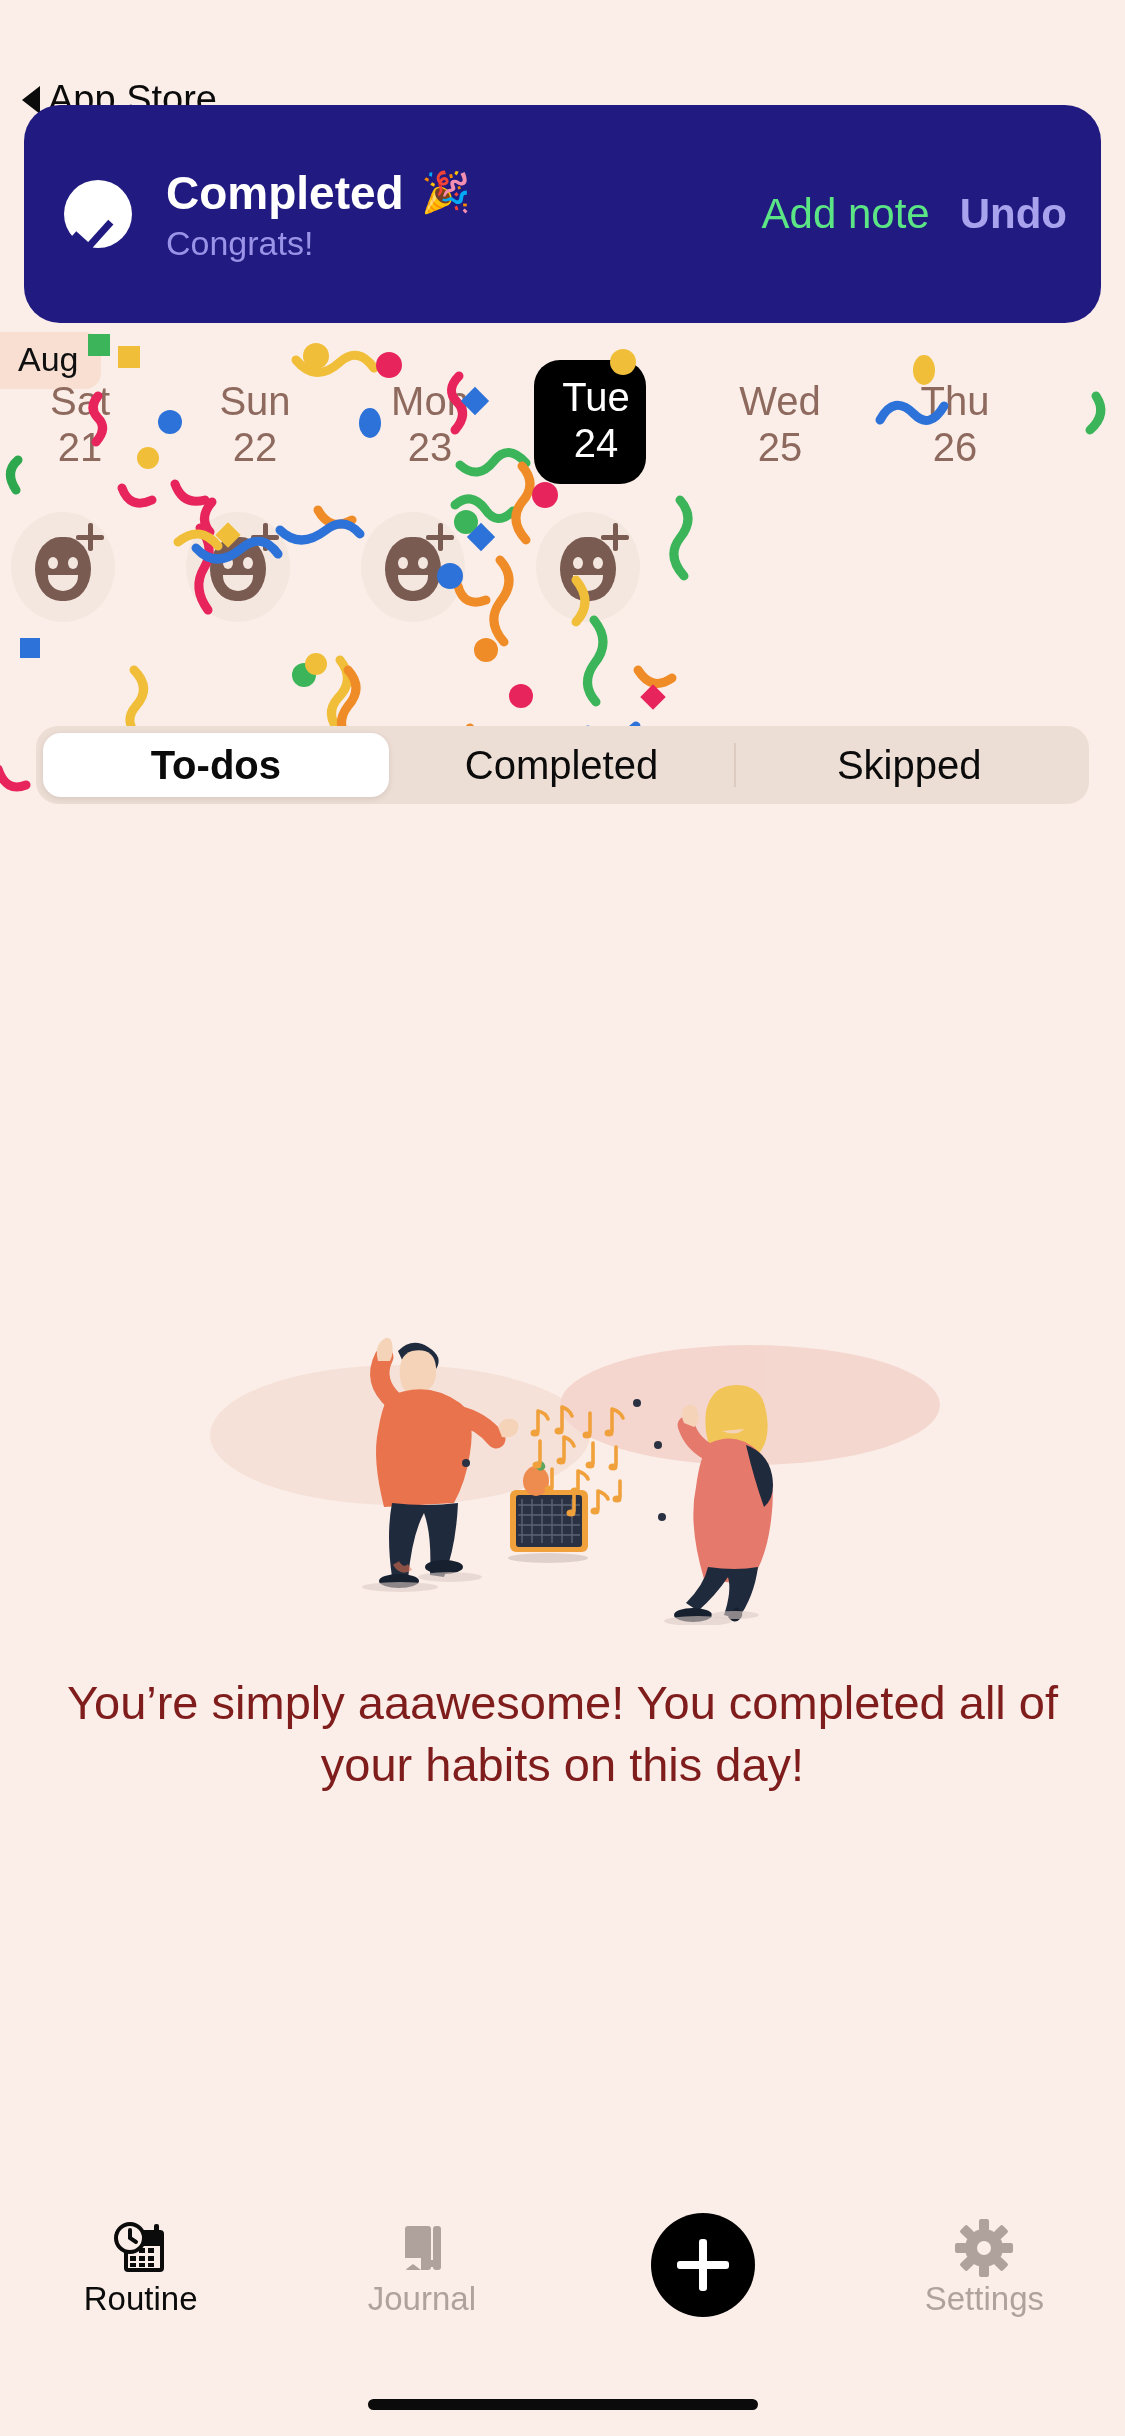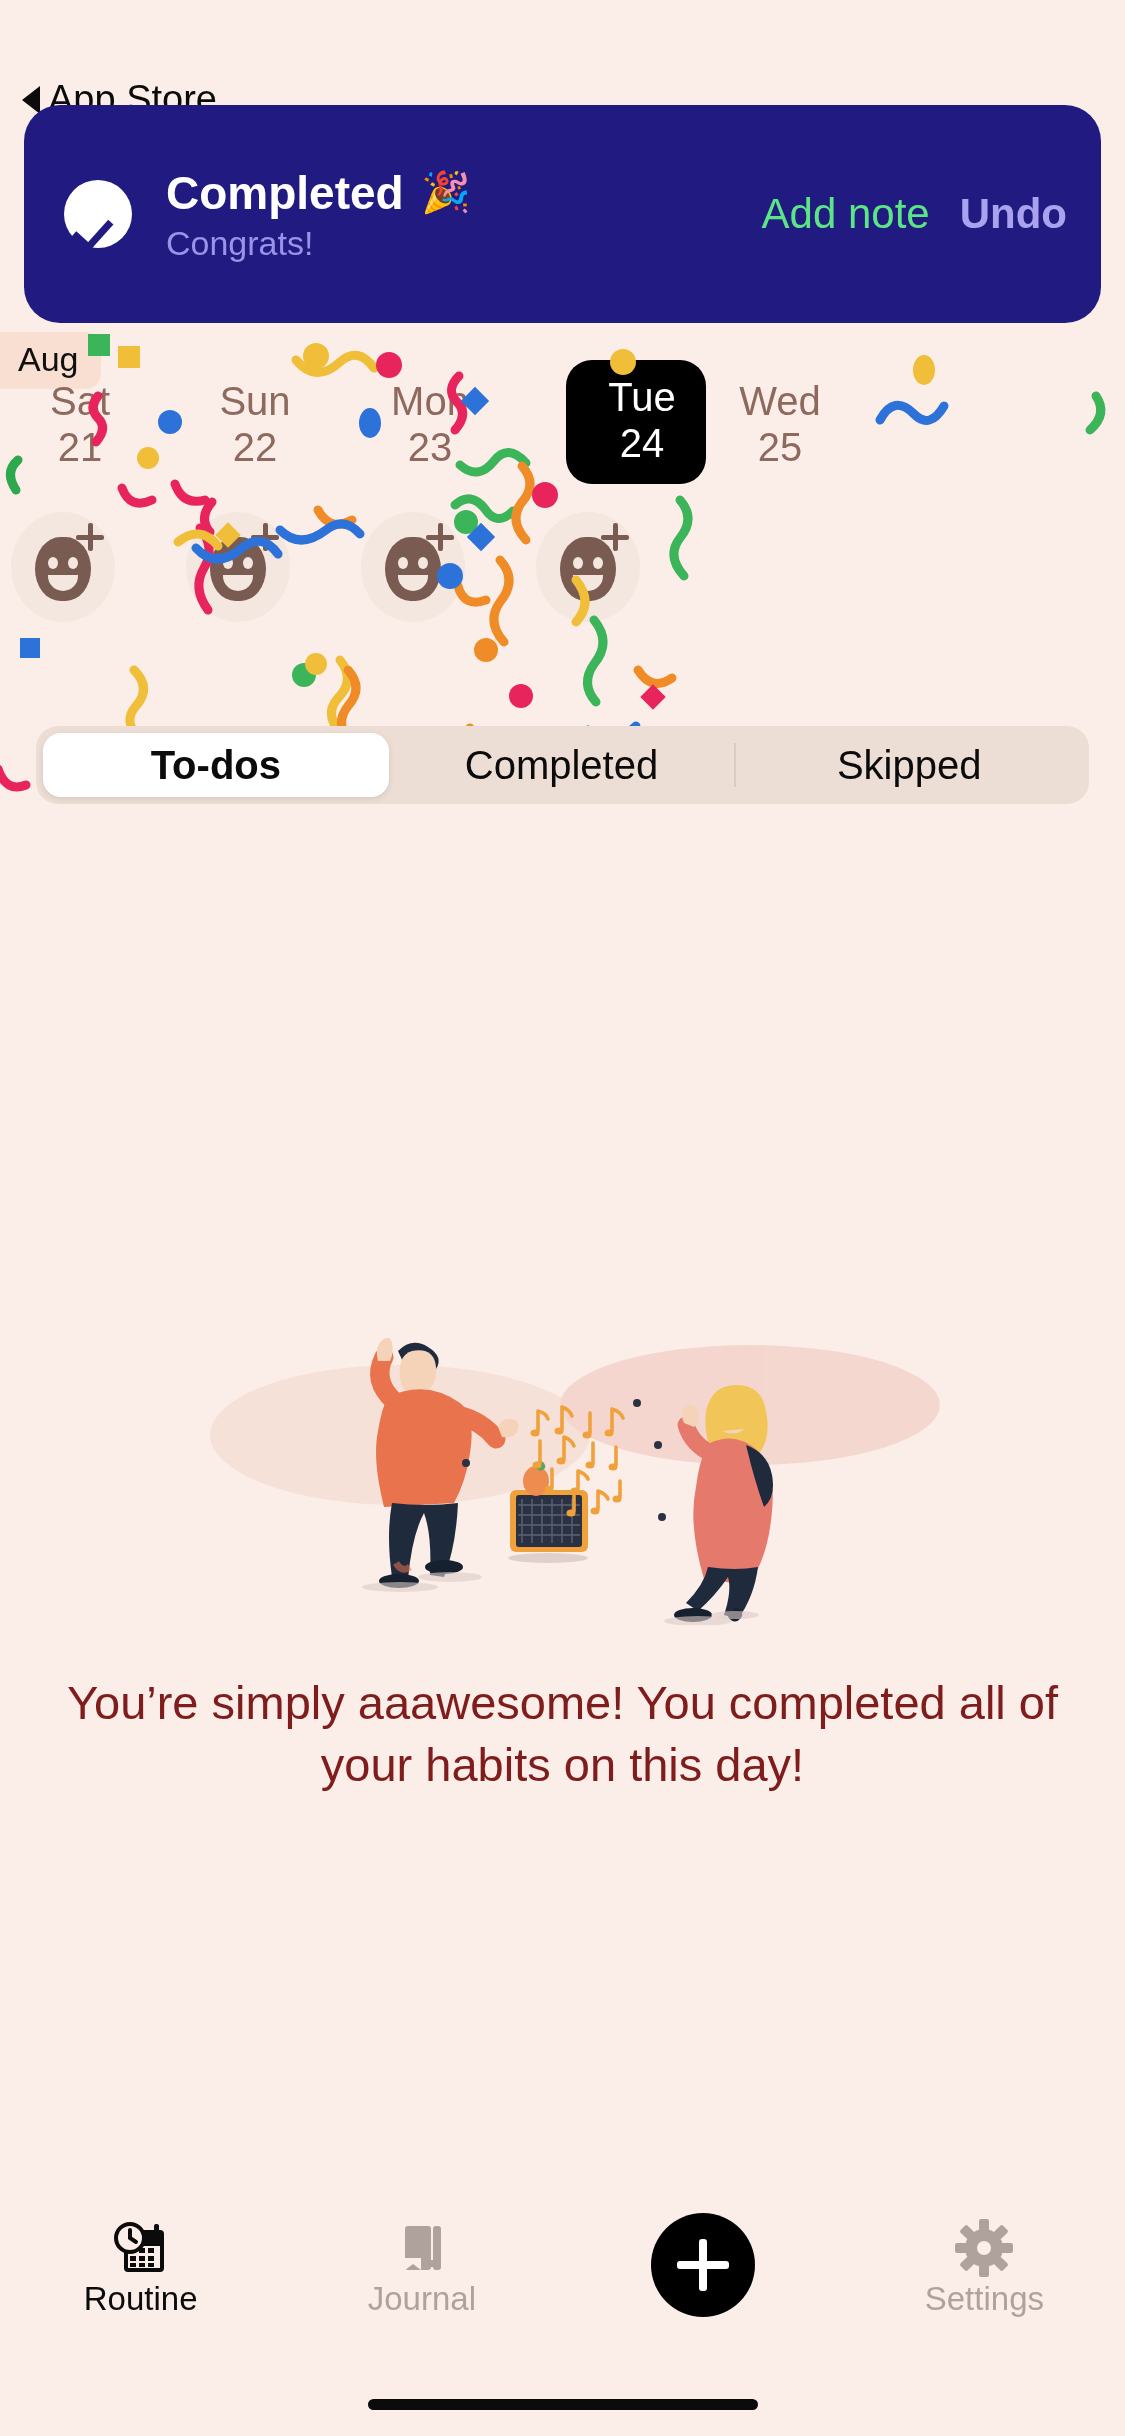--- a/index.html
+++ b/index.html
@@ -159,27 +159,31 @@
         <div class="dnum">21</div>
       </div>
       <div class="day" style="left: 193px; width: 124px;">
         <div class="dow">Sun</div>
         <div class="dnum">22</div>
       </div>
       <div class="day" style="left: 368px; width: 124px;">
         <div class="dow">Mon</div>
         <div class="dnum">23</div>
       </div>
-      <div class="day sel" style="left: 566px; width: 140px; padding-left: 12px;">
+      <div class="day sel" style="left: 534px; width: 112px; padding-left: 12px;">
         <div class="dow">Tue</div>
         <div class="dnum">24</div>
       </div>
       <div class="day" style="left: 718px; width: 124px;">
         <div class="dow">Wed</div>
         <div class="dnum">25</div>
+      </div>
+      <div class="day" style="left: 893px; width: 124px;">
+        <div class="dow">Thu</div>
+        <div class="dnum">26</div>
       </div>
     </div>
 
   <div id="avatarrow">
       <div class="avatar" style="left: 11px;">
         <span class="blob"></span>
         <span class="face">
           <span class="eye l"></span>
           <span class="eye r"></span>
           <span class="mouth"></span>

